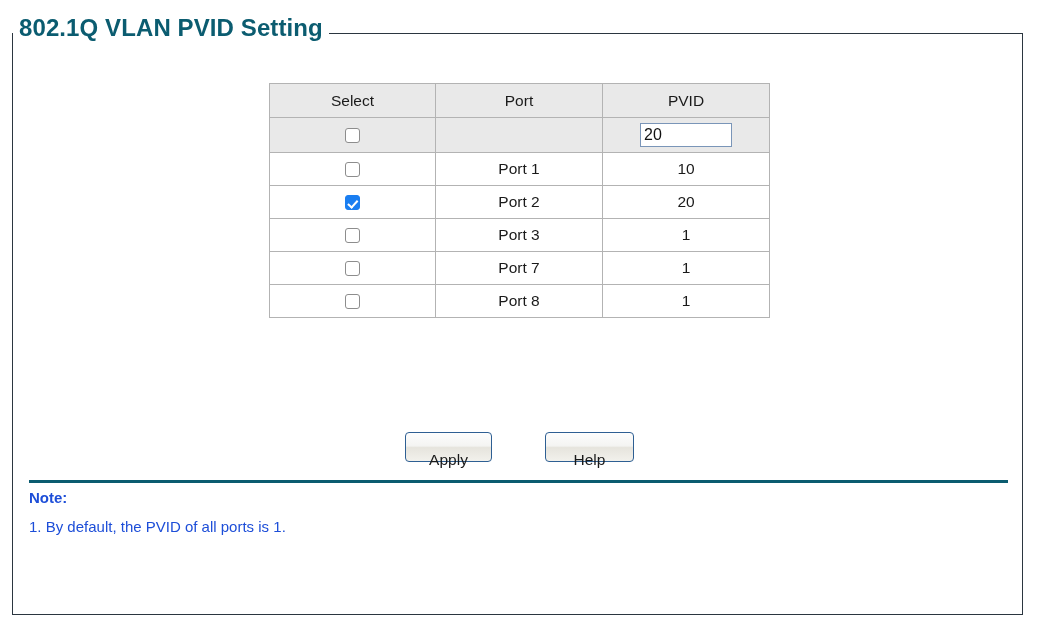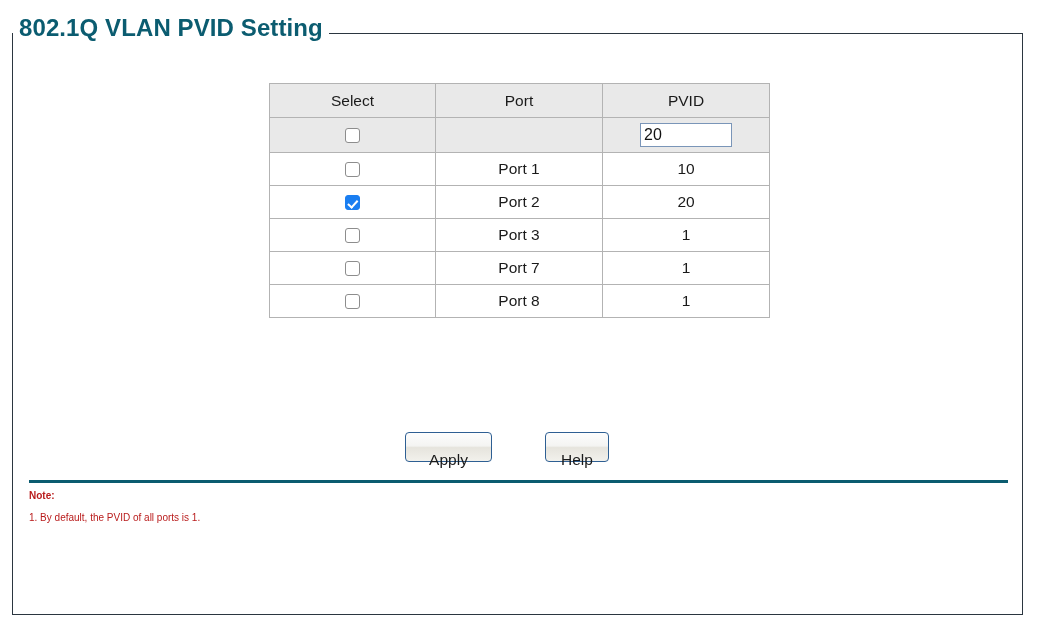--- a/index.html
+++ b/index.html
@@ -149,38 +149,38 @@
     border-radius: 4px;
     background: linear-gradient(to bottom, #fdfdfd 0%, #f4f4f2 46%, #e6e4dd 52%, #f2f1ec 100%);
     font-family: "Liberation Sans", sans-serif;
     font-size: 15.5px;
     color: #1a1a1a;
     cursor: pointer;
     padding: 13px;
     line-height: 27px;
   }
   .btn-apply { left: 136px; width: 87px; }
-  .btn-help  { left: 276px; width: 64px; }
+  .btn-help  { left: 276px; width: 89px; }
 
   
   .note-rule {
     position: absolute;
     left: 29px;
     top: 480px;
     width: 979px;
     height: 3px;
     background: #0b5c70;
   }
   .note-block {
     position: absolute;
     left: 29px;
     top: 490px;
     width: 960px;
-    font-size: 10px;
-    color: #b91c1c;
+    font-size: 15px;
+    color: #1d4ed8;
   }
   .note-title {
     font-weight: bold;
     margin: 0 0 11px 0;
     line-height: 1.1;
   }
   .note-line {
     margin: 0 0 11px 0;
     line-height: 1.15;
   }

